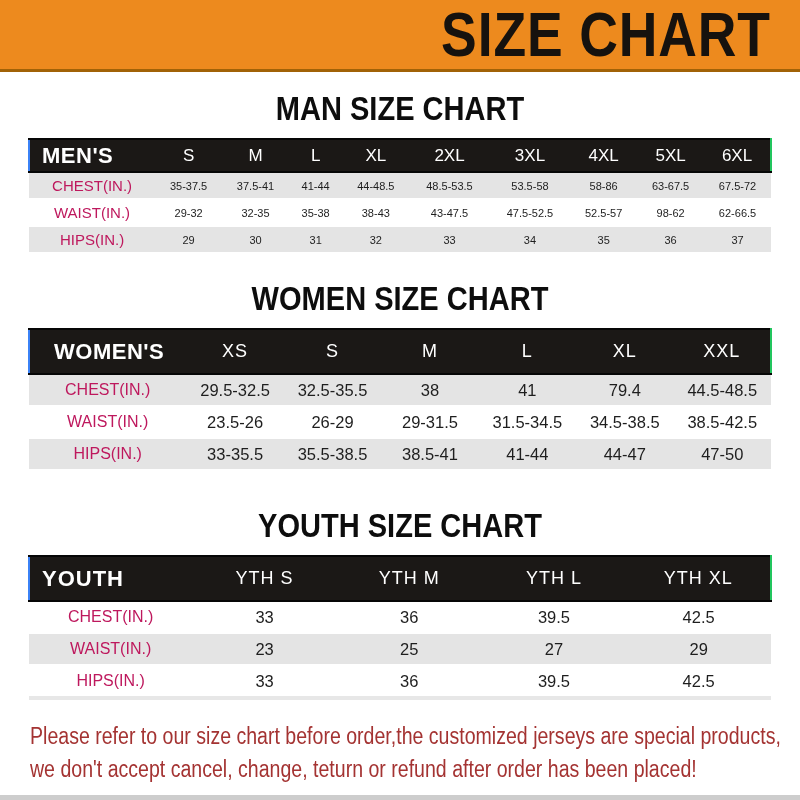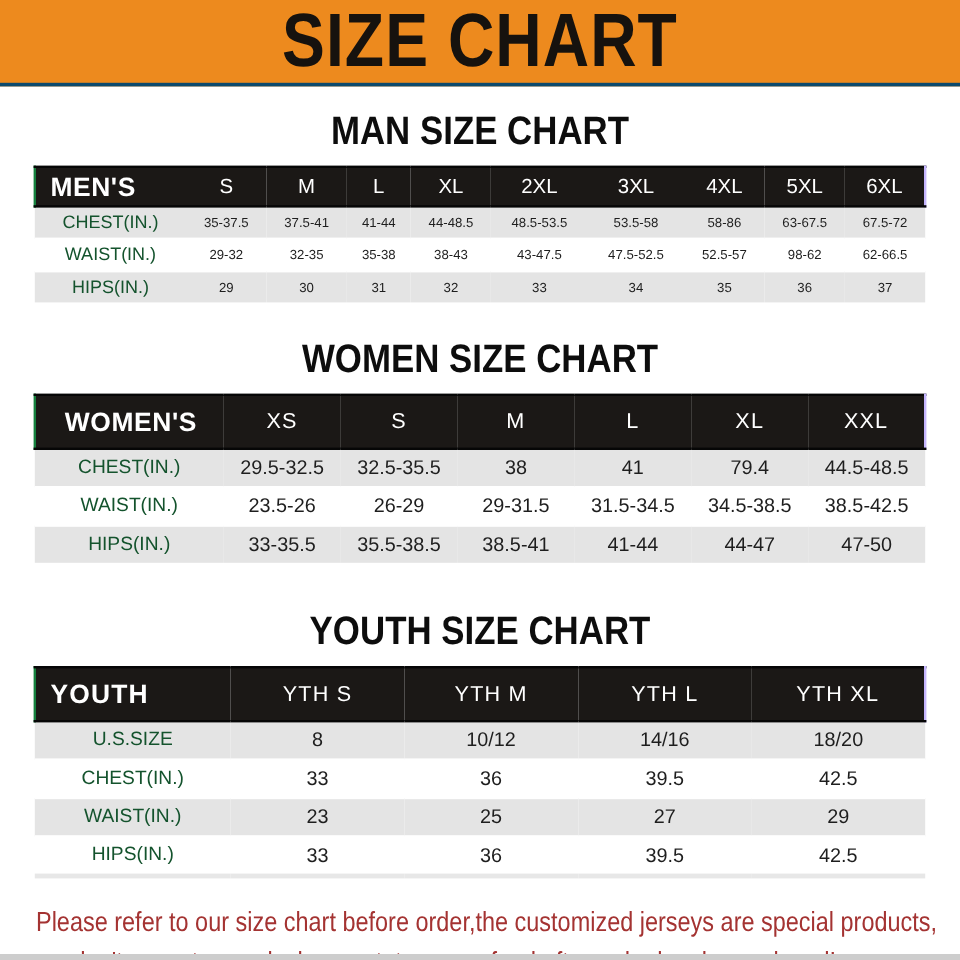--- a/index.html
+++ b/index.html
@@ -12,24 +12,24 @@
     width: 800px;
     height: 800px;
     position: relative;
     overflow: hidden;
   }
 
   
   .banner {
     height: 69px;
     background: #ED8A1E;
-    border-bottom: 3px solid #0c4a6e;
+    border-bottom: 3px solid #a16207;
     display: flex;
     align-items: center;
-    justify-content: center;
+    justify-content: flex-end;
   }
   .banner-title {
     font-size: 63px;
     font-weight: 700;
     color: #16120E;
     letter-spacing: 1px;
     transform: scaleX(0.85);
     white-space: nowrap;
     line-height: 1;
   }
@@ -58,37 +58,37 @@
   }
   .size-table thead th {
     background: #1B1816;
     color: #ffffff;
     font-weight: 400;
     text-align: center;
     border-top: 2px solid #060606;
     border-bottom: 2px solid #060606;
     padding: 0 6px;
   }
-  .size-table thead th:first-child { border-left: 2px solid #15803d; }
-  .size-table thead th:last-child  { border-right: 2px solid #c4b5fd; }
+  .size-table thead th:first-child { border-left: 2px solid #3b82f6; }
+  .size-table thead th:last-child  { border-right: 2px solid #22c55e; }
   .size-table thead th.corner {
     font-weight: 700;
     text-align: left;
     padding-left: 12px;
     letter-spacing: 0.5px;
   }
   .size-table tbody td {
     text-align: center;
     color: #1e1e1e;
     border-top: 2px solid #ffffff;
     padding: 0 4px;
   }
   .size-table tbody tr.gray td  { background: #E4E4E4; }
   .size-table tbody tr.white td { background: #ffffff; border-bottom: 1px solid #e2e2e2; }
-  .size-table tbody td.row-label { color: #14532d; }
+  .size-table tbody td.row-label { color: #be185d; }
 
   
   .men thead th { height: 31px; font-size: 17px; }
   .men thead th.corner { font-size: 22px; width: 17%; }
   .men tbody td { height: 25px; font-size: 11px; }
   .men tbody td.row-label { font-size: 15px; }
 
   
   .women thead th, .youth thead th { height: 43px; font-size: 18px; letter-spacing: 1px; }
   .women thead th.corner { font-size: 22px; width: 21%; letter-spacing: 0.5px; padding-left: 24px; }
@@ -239,27 +239,20 @@
     <thead>
         <tr>
           <th class="corner">YOUTH</th>
           <th>YTH S</th>
           <th>YTH M</th>
           <th>YTH L</th>
           <th>YTH XL</th>
         </tr>
       </thead>
     <tbody>
-        <tr class="gray">
-          <td class="row-label">U.S.SIZE</td>
-          <td>8</td>
-          <td>10/12</td>
-          <td>14/16</td>
-          <td>18/20</td>
-        </tr>
         <tr class="white">
           <td class="row-label">CHEST(IN.)</td>
           <td>33</td>
           <td>36</td>
           <td>39.5</td>
           <td>42.5</td>
         </tr>
         <tr class="gray">
           <td class="row-label">WAIST(IN.)</td>
           <td>23</td>

